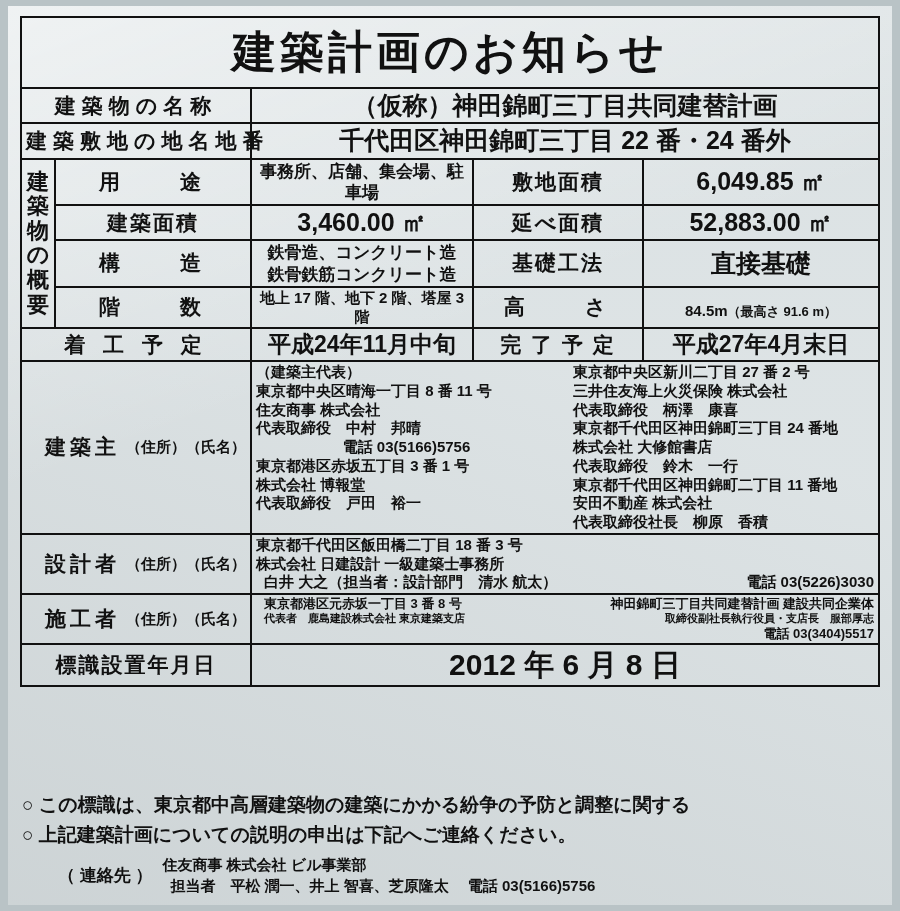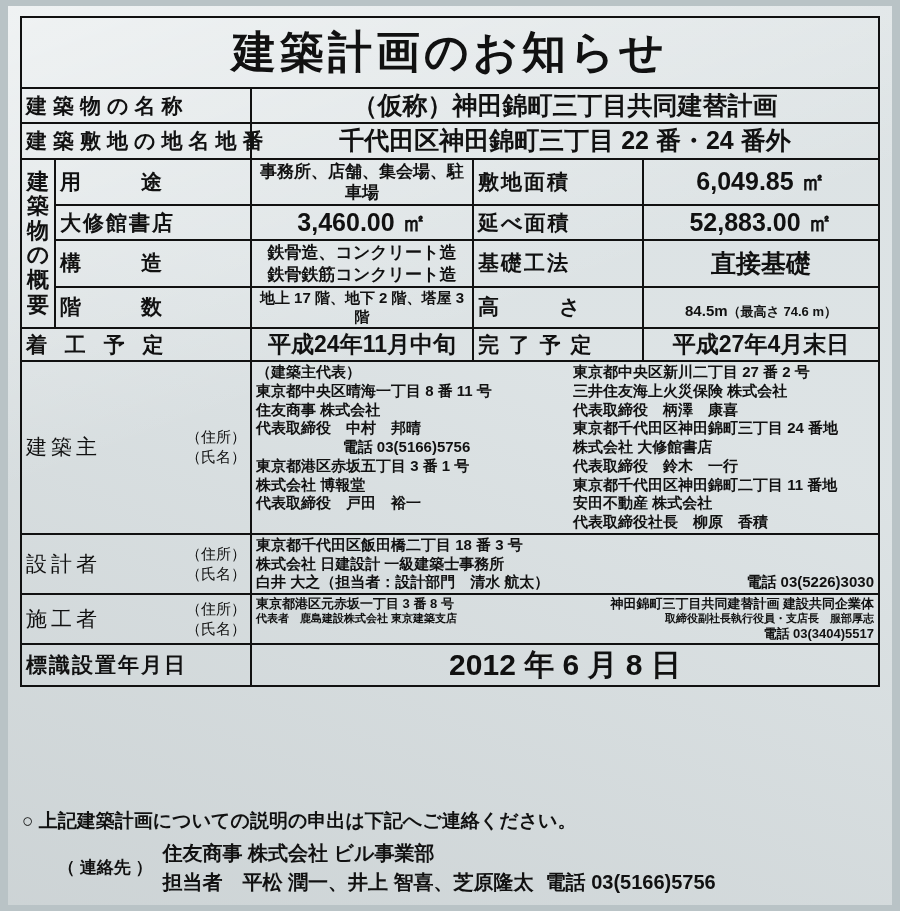--- a/index.html
+++ b/index.html
@@ -33,21 +33,21 @@
     line-height:1.25;
   }
   .title{
     text-align:center;
     font-size:44px;
     font-weight:bold;
     letter-spacing:4px;
     padding:6px 0 8px 0 !important;
   }
   .lbl{
-    text-align:left;
+    text-align:center;
     font-size:21px;
     font-weight:bold;
     letter-spacing:6px;
     white-space:nowrap;
     margin-left:48px;
   }
   .val-c{
     text-align:center;
     font-size:25px;
     font-weight:bold;
@@ -68,25 +68,25 @@
     text-align:center;
     font-size:22px;
     font-weight:bold;
     width:34px;
     padding:2px 2px !important;
   }
   .vert span{display:block;line-height:1.12;}
   .tiny{font-size:13px;font-weight:bold;}
   .mini{font-size:11px;font-weight:bold;}
   .stack-lbl{
-    display:flex;align-items:center;justify-content:space-between;
-    font-size:21px;font-weight:normal;white-space:nowrap;
+    display:flex;align-items:center;justify-content:flex-end;
+    font-size:21px;font-weight:bold;white-space:nowrap;
   }
   .stack-lbl .nm{letter-spacing:4px;}
-  .stack-lbl .pair{display:inline-flex;flex-direction:column;font-size:15px;letter-spacing:0;margin-left:6px;}
+  .stack-lbl .pair{display:inline-flex;flex-direction:row;font-size:15px;letter-spacing:0;margin-left:6px;}
   .stack-lbl .pair span{line-height:1.35;}
   .owner-grid{display:flex;gap:16px;}
   .owner-col{flex:1;}
   .owner-col p{margin:0;}
   .notes{
     position:absolute;
     left:14px;
     right:14px;
     bottom:8px;
     font-size:19px;
@@ -96,22 +96,22 @@
   .notes p{margin:0 0 2px 0;}
   .notes .indent{padding-left:30px;}
   .contact-row{
     display:flex;
     align-items:center;
     gap:10px;
     font-size:16px;
     margin-top:4px;
   }
   .contact-lbl{white-space:nowrap;padding-left:36px;font-size:17px;}
-  .contact-body{font-size:20px;line-height:1.45;}
-  .rowline{display:flex;justify-content:space-between;gap:12px;}
+  .contact-body{font-size:15px;line-height:1.45;}
+  .rowline{display:flex;justify-content:space-between;gap:19px;margin-left:8px;}
   .nowrap{white-space:nowrap;}
   .tel-right{text-align:right;}
 </style>
 </head>
 <body>
 
 <div class="board">
 
   <table class="main">
     <colgroup>
@@ -146,42 +146,42 @@
         <span>概</span>
         <span>要</span>
       </td>
       <td class="lbl">用　　途</td>
       <td class="val-c-sm">事務所、店舗、集会場、駐車場</td>
       <td class="lbl" style="letter-spacing:2px">敷地面積</td>
       <td class="val-c">6,049.85 ㎡</td>
     </tr>
 
     <tr>
-      <td class="lbl" style="letter-spacing:2px">大修館書店</td>
+      <td class="lbl" style="letter-spacing:2px">建築面積</td>
       <td class="val-c">3,460.00 ㎡</td>
       <td class="lbl" style="letter-spacing:2px">延べ面積</td>
       <td class="val-c">52,883.00 ㎡</td>
     </tr>
 
     <tr>
       <td class="lbl">構　　造</td>
       <td class="val-c-sm">
         <div>鉄骨造、コンクリート造</div>
         <div>鉄骨鉄筋コンクリート造</div>
       </td>
       <td class="lbl" style="letter-spacing:2px">基礎工法</td>
       <td class="val-c">直接基礎</td>
     </tr>
 
     <tr>
       <td class="lbl">階　　数</td>
       <td class="val-c-sm" style="font-size:15px">地上 17 階、地下 2 階、塔屋 3 階</td>
       <td class="lbl">高　　さ</td>
       <td class="val-c">
-        <span style="font-size:15px">84.5m</span><span class="tiny">（最高さ 74.6 m）</span>
+        <span style="font-size:15px">84.5m</span><span class="tiny">（最高さ 91.6 m）</span>
       </td>
     </tr>
 
     <tr>
       <td colspan="2" class="lbl">着 工 予 定</td>
       <td class="val-c" style="font-size:23px">平成24年11月中旬</td>
       <td class="lbl" style="letter-spacing:2px">完 了 予 定</td>
       <td class="val-c" style="font-size:23px">平成27年4月末日</td>
     </tr>
 
@@ -266,20 +266,21 @@
     </tr>
 
     <tr>
       <td colspan="2" class="lbl" style="letter-spacing:2px">標識設置年月日</td>
       <td colspan="3" class="val-c" style="font-size:30px">2012 年 6 月 8 日</td>
     </tr>
   </tbody>
     </table>
 
   <div class="notes">
+    <p>○ この標識は、東京都中高層建築物の建築にかかる紛争の予防と調整に関する</p>
     <p>○ 上記建築計画についての説明の申出は下記へご連絡ください。</p>
     <div class="contact-row">
       <span class="contact-lbl">（ 連絡先 ）</span>
       <span class="contact-body">
         <div>住友商事 株式会社 ビル事業部</div>
         <div class="rowline">
           <span>担当者　平松 潤一、井上 智喜、芝原隆太</span>
           <span class="nowrap">電話 03(5166)5756</span>
         </div>
       </span>

